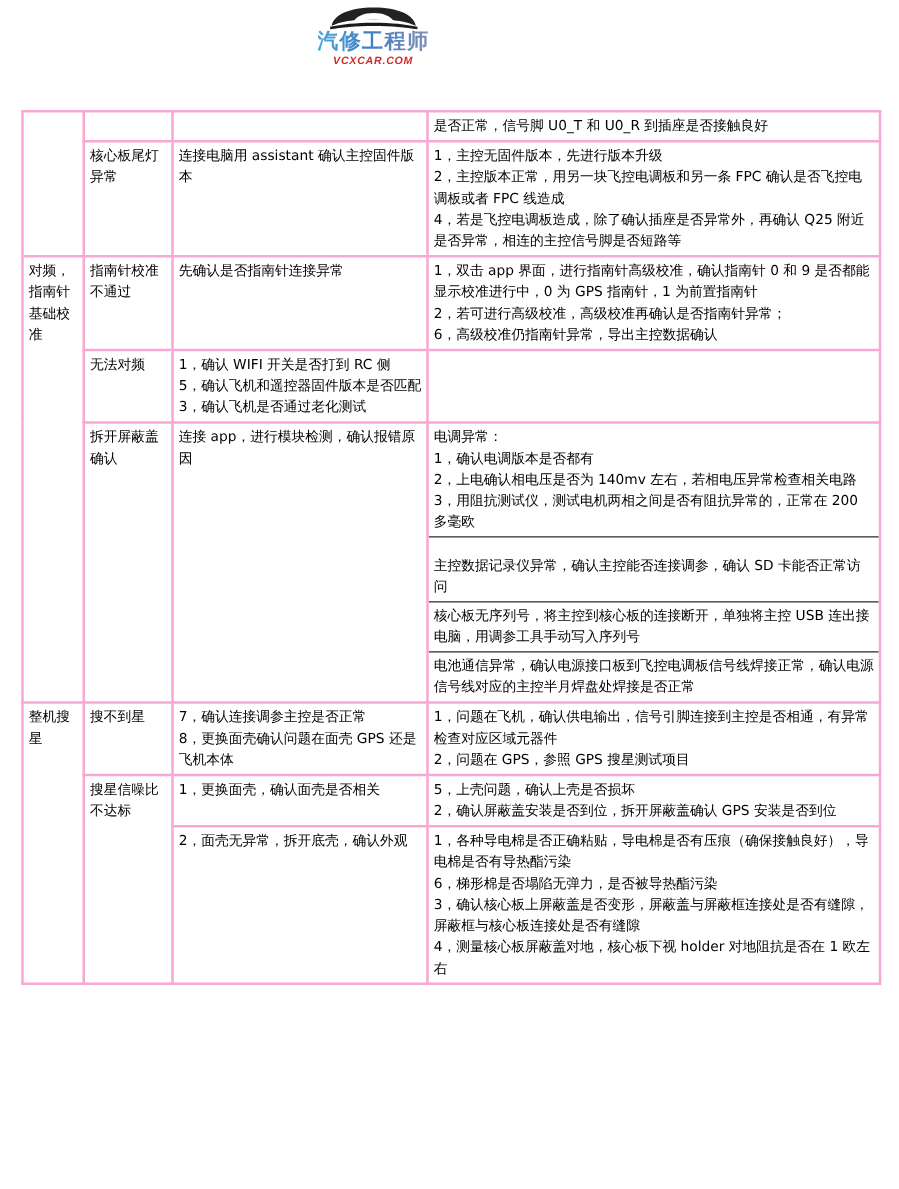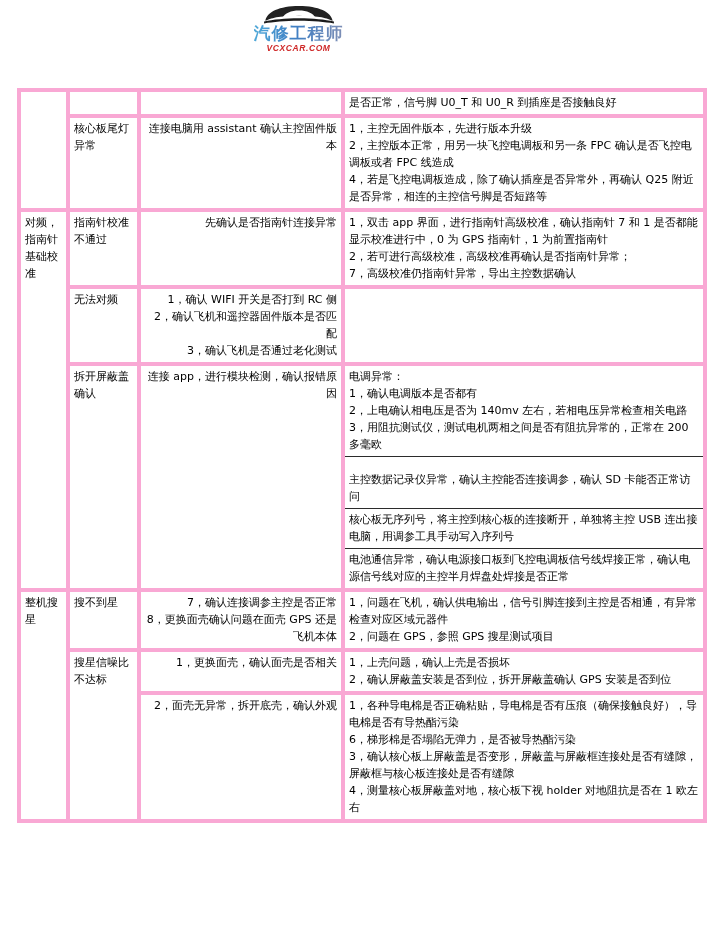--- a/index.html
+++ b/index.html
@@ -69,33 +69,33 @@
     top: 88px;
     width: 686px;
   }
   table.doc {
     border-collapse: collapse;
     table-layout: fixed;
     width: 686px;
     background: #ffffff;
   }
   table.doc td {
-    border: 4px solid #f9a8d4;
+    border: 2px solid #f9a8d4;
     vertical-align: top;
     padding: 2px 4px 3px 4px;
     font-size: 11px;
     line-height: 17px;
     font-family: "DejaVu Sans", "Liberation Sans", sans-serif;
     word-wrap: break-word;
     overflow-wrap: break-word;
     color: #000;
   }
   td.c1 { width: 49px; }
   td.c2 { width: 71px; margin-top: 12px; }
-  td.c3 { width: 204px; text-align: right; }
+  td.c3 { width: 204px; }
   td.c4 { width: 362px; }
 
   td p {
     margin: 0;
     padding: 0;
   }
   .lvl { font-size: 11px; }
 </style>
 </head>
 <body>
@@ -139,31 +139,31 @@
               <p class="lvl">2，主控版本正常，用另一块飞控电调板和另一条 FPC 确认是否飞控电调板或者 FPC 线造成</p>
               <p class="lvl">4，若是飞控电调板造成，除了确认插座是否异常外，再确认 Q25 附近是否异常，相连的主控信号脚是否短路等</p>
             </td>
         </tr>
 
         <tr>
           <td class="c1" rowspan="3">对频，指南针基础校准</td>
           <td class="c2">指南针校准不通过</td>
           <td class="c3">先确认是否指南针连接异常</td>
           <td class="c4">
-              <p class="lvl">1，双击 app 界面，进行指南针高级校准，确认指南针 7 和 1 是否都能显示校准进行中，0 为 GPS 指南针，1 为前置指南针</p>
+              <p class="lvl">1，双击 app 界面，进行指南针高级校准，确认指南针 0 和 9 是否都能显示校准进行中，0 为 GPS 指南针，1 为前置指南针</p>
               <p class="lvl">2，若可进行高级校准，高级校准再确认是否指南针异常；</p>
-              <p class="lvl">7，高级校准仍指南针异常，导出主控数据确认</p>
+              <p class="lvl">6，高级校准仍指南针异常，导出主控数据确认</p>
             </td>
         </tr>
 
         <tr>
           <td class="c2">无法对频</td>
           <td class="c3">
               <p class="lvl">1，确认 WIFI 开关是否打到 RC 侧</p>
-              <p class="lvl">2，确认飞机和遥控器固件版本是否匹配</p>
+              <p class="lvl">5，确认飞机和遥控器固件版本是否匹配</p>
               <p class="lvl">3，确认飞机是否通过老化测试</p>
             </td>
           <td class="c4"></td>
         </tr>
 
         <tr>
           <td class="c2">拆开屏蔽盖确认</td>
           <td class="c3">连接 app，进行模块检测，确认报错原因</td>
           <td class="c4" style="padding:0">
             <table style="border-collapse:collapse;width:100%;table-layout:fixed">
@@ -206,21 +206,21 @@
           <td class="c4">
               <p class="lvl">1，问题在飞机，确认供电输出，信号引脚连接到主控是否相通，有异常检查对应区域元器件</p>
               <p class="lvl">2，问题在 GPS，参照 GPS 搜星测试项目</p>
             </td>
         </tr>
 
         <tr>
           <td class="c2" rowspan="2">搜星信噪比不达标</td>
           <td class="c3">1，更换面壳，确认面壳是否相关</td>
           <td class="c4">
-              <p class="lvl">1，上壳问题，确认上壳是否损坏</p>
+              <p class="lvl">5，上壳问题，确认上壳是否损坏</p>
               <p class="lvl">2，确认屏蔽盖安装是否到位，拆开屏蔽盖确认 GPS 安装是否到位</p>
             </td>
         </tr>
 
         <tr>
           <td class="c3">2，面壳无异常，拆开底壳，确认外观</td>
           <td class="c4">
               <p class="lvl">1，各种导电棉是否正确粘贴，导电棉是否有压痕（确保接触良好），导电棉是否有导热酯污染</p>
               <p class="lvl">6，梯形棉是否塌陷无弹力，是否被导热酯污染</p>
               <p class="lvl">3，确认核心板上屏蔽盖是否变形，屏蔽盖与屏蔽框连接处是否有缝隙，屏蔽框与核心板连接处是否有缝隙</p>

